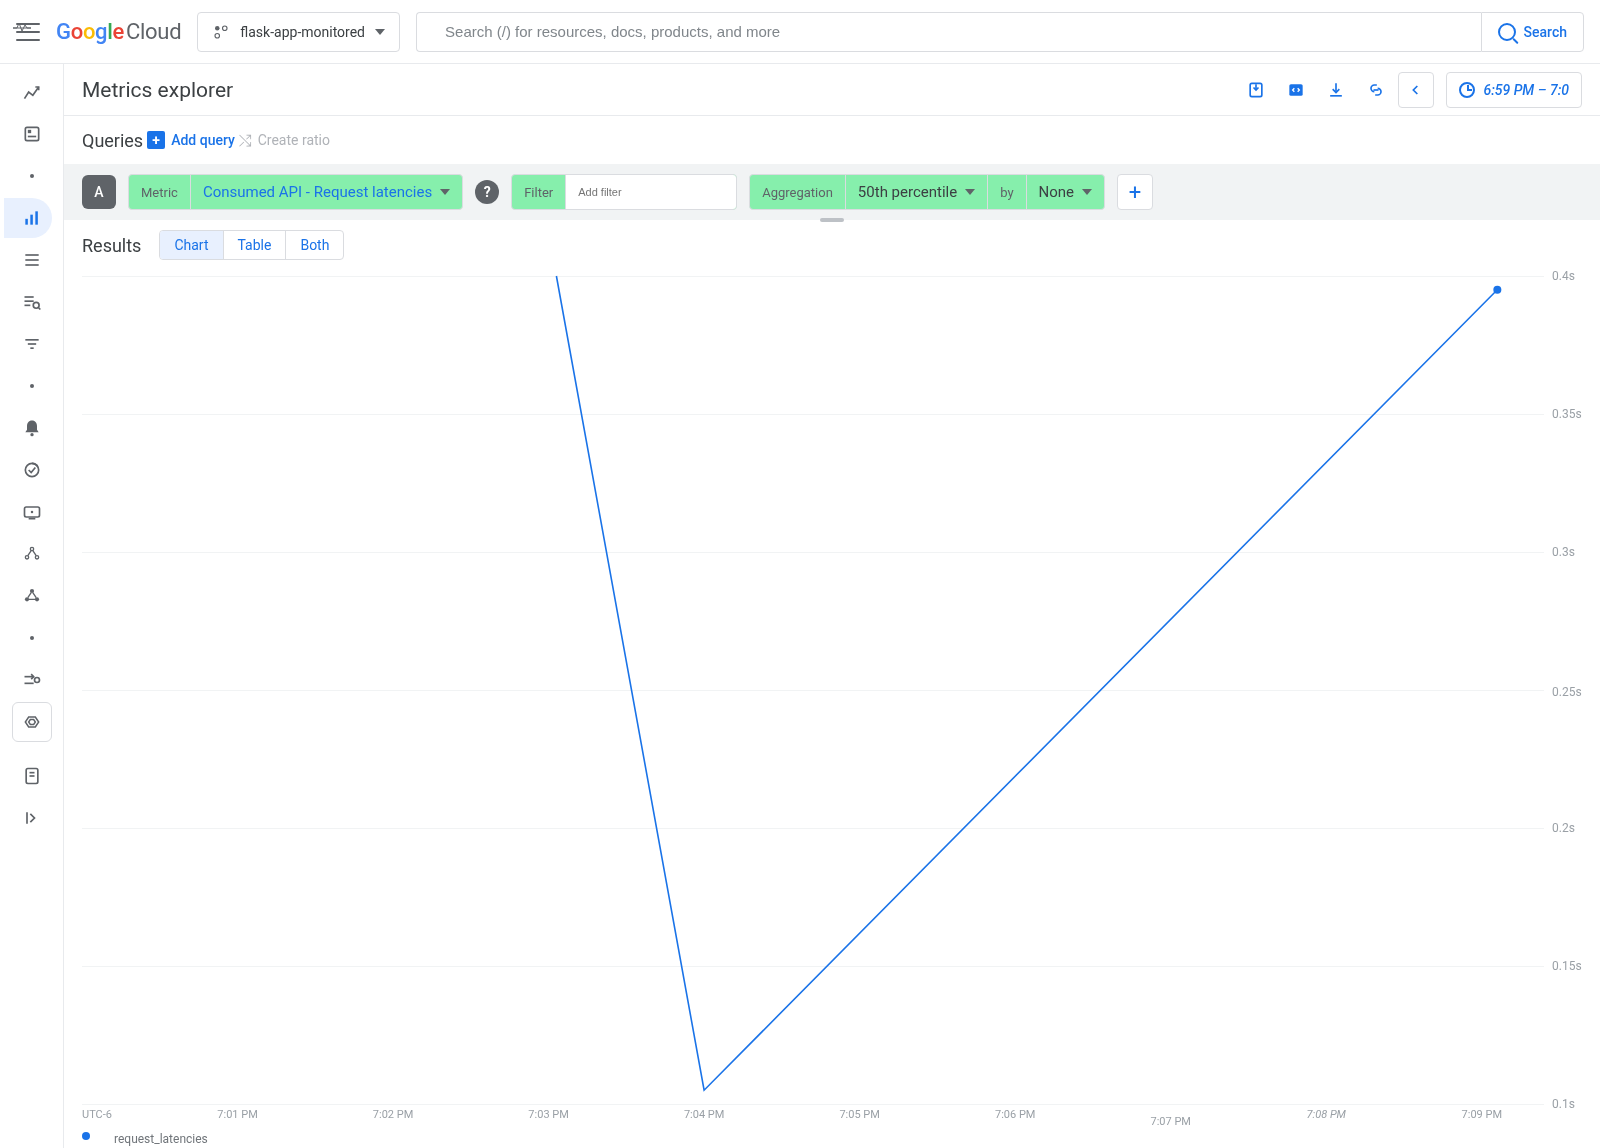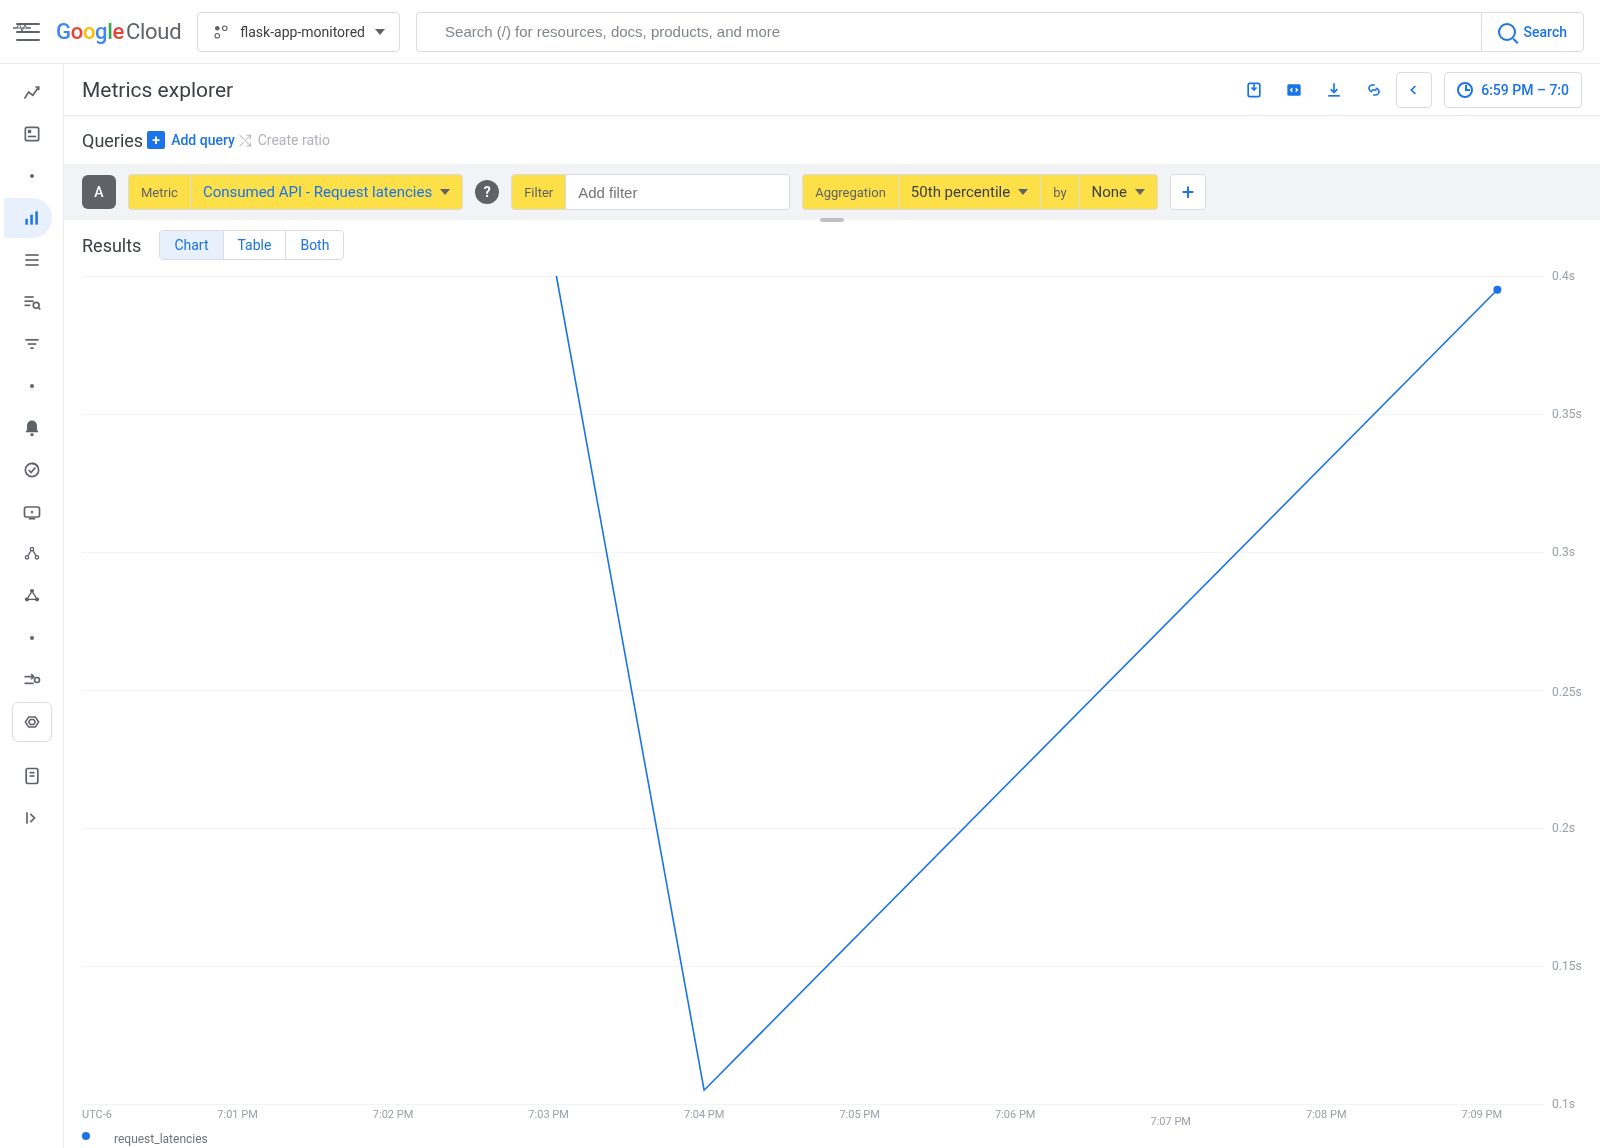--- a/index.html
+++ b/index.html
@@ -30,42 +30,42 @@
   .rail-item { width:48px; height:40px; display:flex; align-items:center; justify-content:center; border-radius:0 20px 20px 0; cursor:pointer; color:#5f6368; margin-left:-8px; padding-left:8px; }
   .rail-item.active { background:#e8f0fe; color:#1a73e8; }
   .rail-item.boxed { width:40px; height:40px; border:1px solid #dadce0; border-radius:6px; margin-left:0; padding-left:0;}
   .rail-dot{width:4px;height:4px;border-radius:50%;background:#5f6368}
   .rail svg{width:20px;height:20px}
 
   
   .main { flex:1; display:flex; flex-direction:column; overflow:hidden; }
   .pagehdr { height:52px; display:flex; align-items:center; padding:0 18px; border-bottom:1px solid #e8eaed; justify-content:space-between; }
   .pagehdr h1 { font-size:21px; font-weight:400; color:#3c4043; }
-  .hdr-actions { display:flex; align-items:center; gap:4px; }
+  .hdr-actions { display:flex; align-items:center; gap:4px;font-style:italic; }
   .iconbtn { width:36px; height:36px; display:flex; align-items:center; justify-content:center; border-radius:4px; cursor:pointer; color:#1a73e8; }
   .iconbtn.boxoutline{border:1px solid #dadce0}
   .time-pill { height:36px; border:1px solid #dadce0; border-radius:4px; display:flex; align-items:center; gap:8px; padding:0 12px; color:#1a73e8; font-weight:500; font-size:14px; cursor:pointer; margin-left:8px; }
   .time-pill .clock{width:16px;height:16px;border:2px solid #1a73e8;border-radius:50%;position:relative}
   .time-pill .clock::before{content:"";position:absolute;width:5px;height:2px;background:#1a73e8;top:5px;left:6px}
   .time-pill .clock::after{content:"";position:absolute;width:2px;height:6px;background:#1a73e8;top:1px;left:6px}
 
   .queries-row { height:48px; display:flex; align-items:center; gap:4px; padding:0 18px; }
   .queries-row .title{font-size:18px; color:#3c4043}
   .addq { display:flex; align-items:center; gap:6px; color:#1a73e8; font-weight:500; cursor:pointer; }
   .addq .plusbox{width:18px;height:18px;background:#1a73e8;color:#fff;display:flex;align-items:center;justify-content:center;border-radius:2px;font-weight:700}
   .cratio { display:flex; align-items:center; gap:6px; color:#b0b3b8; cursor:default; }
   .cratio .shuffle{font-size:16px}
 
   .builder { background:#f1f3f4; padding:10px 18px; display:flex; align-items:center; gap:12px; flex-wrap:wrap; position:relative; }
   .chipA { width:34px; height:34px; background:#5f6368; color:#fff; border-radius:6px; display:flex; align-items:center; justify-content:center; font-weight:500; }
-  .seg { background:#fde047; border:1px solid #dadce0; border-radius:4px; height:36px; display:flex; align-items:center; overflow:hidden; }
+  .seg { background:#86efac; border:1px solid #dadce0; border-radius:4px; height:36px; display:flex; align-items:center; overflow:hidden; }
   .seg .lbl { padding:0 12px; color:#5f6368; font-size:13px; border-right:1px solid #dadce0; height:100%; display:flex; align-items:center; }
   .seg .val { padding:0 12px; color:#1a73e8; font-size:15px; display:flex; align-items:center; gap:8px; cursor:pointer; }
   .seg .val.black{color:#3c4043}
-  .seg input.filt{border:none;outline:none;height:51px;padding:0 12px;font-size:15px;min-width:170px}
+  .seg input.filt{border:none;outline:none;height:51px;padding:0 12px;font-size:11px;min-width:170px}
   .helpcirc{width:24px;height:24px;border-radius:50%;background:#5f6368;color:#fff;display:flex;align-items:center;justify-content:center;font-weight:700;cursor:pointer}
   .plusbtn{width:36px;height:36px;background:#fff;border:1px solid #dadce0;border-radius:4px;display:flex;align-items:center;justify-content:center;color:#1a73e8;font-size:22px;cursor:pointer}
   .drag-handle{position:absolute;left:50%;bottom:-2px;transform:translateX(-50%);width:24px;height:4px;background:#bdc1c6;border-radius:2px}
 
   .results-row{display:flex;align-items:center;gap:18px;padding:10px 18px}
   .results-row .title{font-size:18px;color:#3c4043}
   .segctrl{display:flex;border:1px solid #dadce0;border-radius:4px;overflow:hidden}
   .segctrl .opt{padding:6px 14px;color:#1a73e8;cursor:pointer;font-size:14px}
   .segctrl .opt.sel{background:#e8f0fe}
   .segctrl .opt:not(:last-child){border-right:1px solid #dadce0}
@@ -359,21 +359,21 @@
         </div>
       <div class="xaxis" id="xaxis">
           <div class="xtick first" style="left: 0px;">UTC-6</div>
           <div class="xtick" style="left: 155.532px;">7:01 PM</div>
           <div class="xtick" style="left: 311.064px;">7:02 PM</div>
           <div class="xtick" style="left: 466.596px;">7:03 PM</div>
           <div class="xtick" style="left: 622.128px;">7:04 PM</div>
           <div class="xtick" style="left: 777.66px;">7:05 PM</div>
           <div class="xtick" style="left: 933.191px;">7:06 PM</div>
           <div class="xtick" style="left: 1088.72px; margin-top: 7px;">7:07 PM</div>
-          <div class="xtick" style="left: 1244.26px;">7:08 PM</div>
+          <div class="xtick" style="left: 1244.26px; font-style: italic;">7:08 PM</div>
           <div class="xtick" style="left: 1399.79px;">7:09 PM</div>
         </div>
       <div class="legend">
         <span class="swatch"></span>
         <span>request_latencies</span>
       </div>
     </div>
   </div>
 </div>
 

